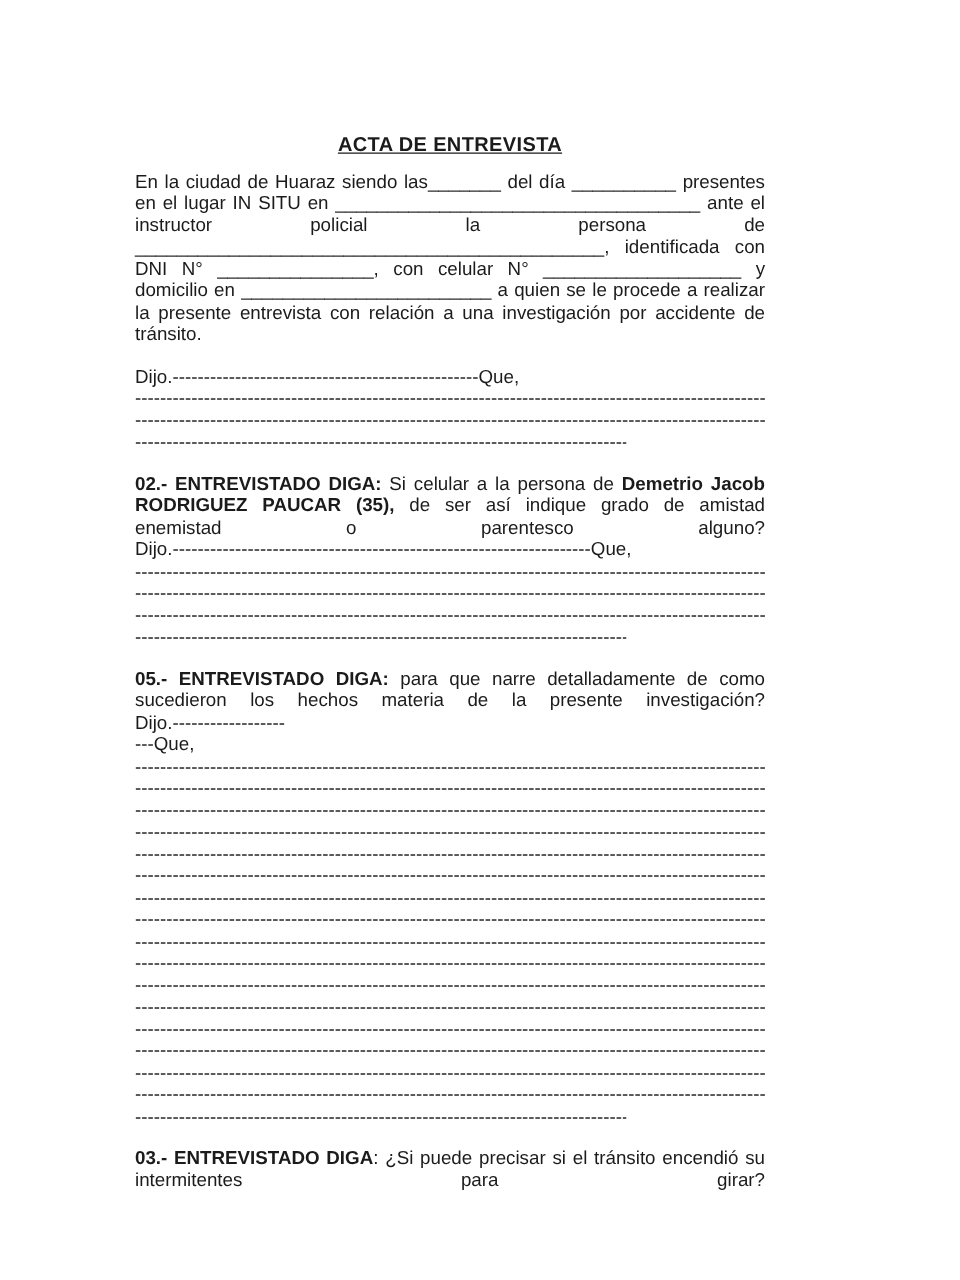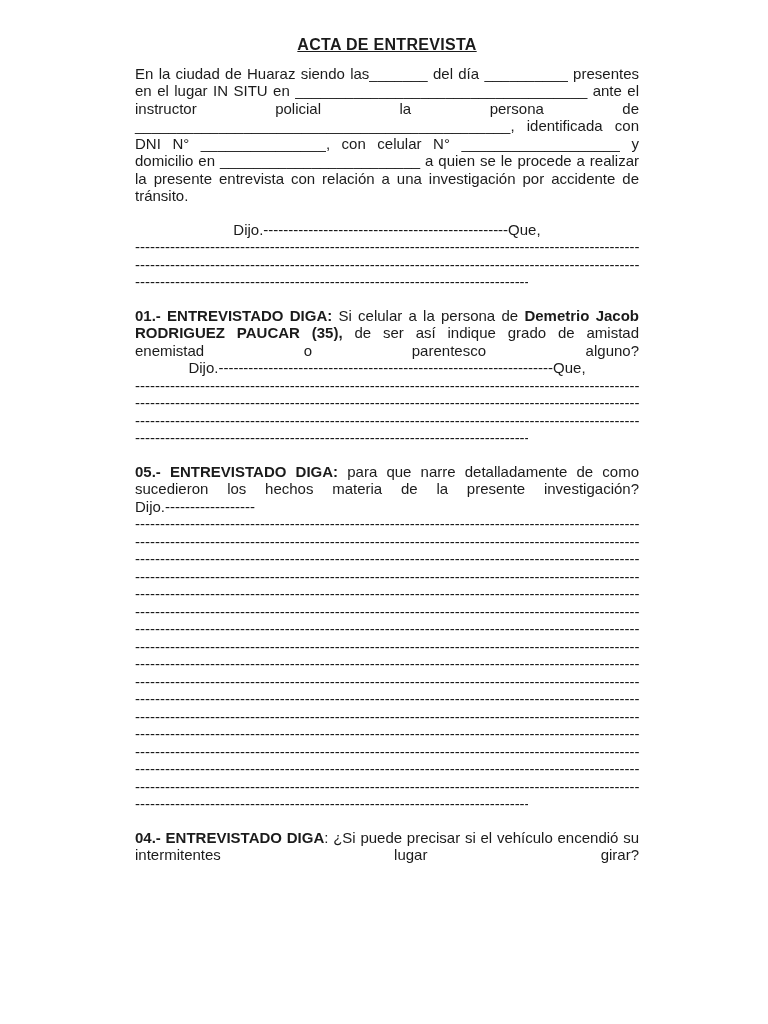--- a/index.html
+++ b/index.html
@@ -6,27 +6,26 @@
     margin: 0;
     padding: 0;
     background: #ffffff;
   }
   .page {
     position: relative;
     width: 722px;
     height: 1024px;
     box-sizing: border-box;
     background: #ffffff;
-    padding: 36px 110px 0 108px;
+    padding: 108px 110px 0 108px;
     font-family: "Liberation Sans", "DejaVu Sans", sans-serif;
     font-size: 15px;
     line-height: 17.5px;
     color: #1b1b1b;
     overflow: hidden;
-    margin-left: 27px;
   }
   .doc-title {
     margin: 0 0 11px 0;
     font-size: 16px;
     font-weight: bold;
     text-align: center;
     text-decoration: underline;
     letter-spacing: 0.3px;
   }
   .para {
@@ -38,21 +37,20 @@
   }
   .question {
     margin-top: 16px;
   }
   strong { font-weight: bold; }
   .nowrap { white-space: nowrap; }
   .dijo, .que-line {
     white-space: nowrap;
     overflow: hidden;
     height: 17.5px;
-    text-align: center;
   }
   .rule {
     white-space: nowrap;
     overflow: hidden;
     height: 17.5px;
     width: 100%;
   }
   .rule.short {
     width: 78%;
   }
@@ -67,46 +65,47 @@
   <p class="para">En la ciudad de Huaraz siendo las_______ del día __________ presentes en el lugar IN SITU en ___________________________________ ante el instructor policial la persona de _____________________________________________, identificada con DNI N° _______________, con celular N° ___________________ y domicilio en ________________________ a quien se le procede a realizar la presente entrevista con relación a una investigación por accidente de tránsito.</p>
 
   <section class="question">
     <div class="dijo">Dijo.-------------------------------------------------Que,</div>
     <div class="rule">------------------------------------------------------------------------------------------------------------------------</div>
     <div class="rule">------------------------------------------------------------------------------------------------------------------------</div>
     <div class="rule short">------------------------------------------------------------------------------------------------------------------------</div>
   </section>
 
   <section class="question">
-    <p class="para spread"><strong>01.- ENTREVISTADO DIGA:</strong><span> Si celular a la persona de </span><strong>Demetrio Jacob RODRIGUEZ PAUCAR (35),</strong><span> de ser así indique grado de amistad enemistad o parentesco alguno?</span></p>
+    <p class="para spread"><strong>02.- ENTREVISTADO DIGA:</strong><span> Si celular a la persona de </span><strong>Demetrio Jacob RODRIGUEZ PAUCAR (35),</strong><span> de ser así indique grado de amistad enemistad o parentesco alguno?</span></p>
     <div class="dijo">Dijo.-------------------------------------------------------------------Que,</div>
     <div class="rule">------------------------------------------------------------------------------------------------------------------------</div>
     <div class="rule">------------------------------------------------------------------------------------------------------------------------</div>
     <div class="rule">------------------------------------------------------------------------------------------------------------------------</div>
     <div class="rule short">------------------------------------------------------------------------------------------------------------------------</div>
   </section>
 
   <section class="question">
     <p class="para spread"><strong>05.- ENTREVISTADO DIGA:</strong><span> para que narre detalladamente de como sucedieron los hechos materia de la presente investigación? </span><span class="nowrap">Dijo.------------------</span></p>
+    <div class="que-line">---Que,</div>
     <div class="rule">------------------------------------------------------------------------------------------------------------------------</div>
     <div class="rule">------------------------------------------------------------------------------------------------------------------------</div>
     <div class="rule">------------------------------------------------------------------------------------------------------------------------</div>
     <div class="rule">------------------------------------------------------------------------------------------------------------------------</div>
     <div class="rule">------------------------------------------------------------------------------------------------------------------------</div>
     <div class="rule">------------------------------------------------------------------------------------------------------------------------</div>
     <div class="rule">------------------------------------------------------------------------------------------------------------------------</div>
     <div class="rule">------------------------------------------------------------------------------------------------------------------------</div>
     <div class="rule">------------------------------------------------------------------------------------------------------------------------</div>
     <div class="rule">------------------------------------------------------------------------------------------------------------------------</div>
     <div class="rule">------------------------------------------------------------------------------------------------------------------------</div>
     <div class="rule">------------------------------------------------------------------------------------------------------------------------</div>
     <div class="rule">------------------------------------------------------------------------------------------------------------------------</div>
     <div class="rule">------------------------------------------------------------------------------------------------------------------------</div>
     <div class="rule">------------------------------------------------------------------------------------------------------------------------</div>
     <div class="rule">------------------------------------------------------------------------------------------------------------------------</div>
     <div class="rule short">------------------------------------------------------------------------------------------------------------------------</div>
   </section>
 
   <section class="question">
-    <p class="para spread"><strong>04.- ENTREVISTADO DIGA</strong><span>: ¿Si puede precisar si el vehículo encendió su intermitentes lugar girar?</span></p>
+    <p class="para spread"><strong>03.- ENTREVISTADO DIGA</strong><span>: ¿Si puede precisar si el tránsito encendió su intermitentes para girar?</span></p>
   </section>
 
 </div>
 
 </body></html>

